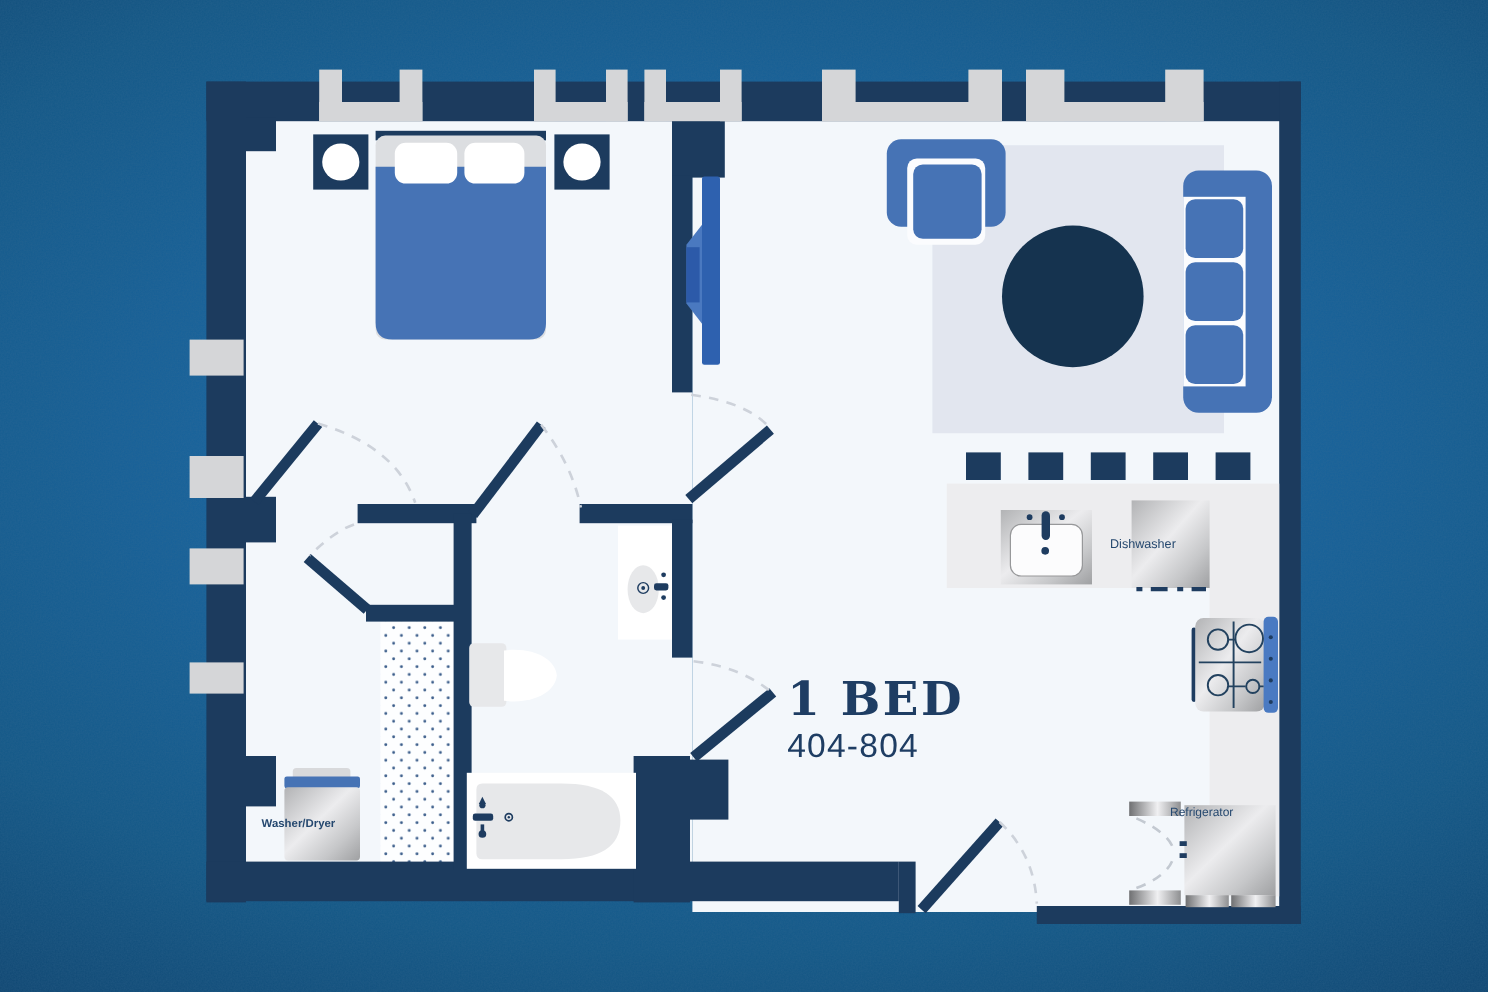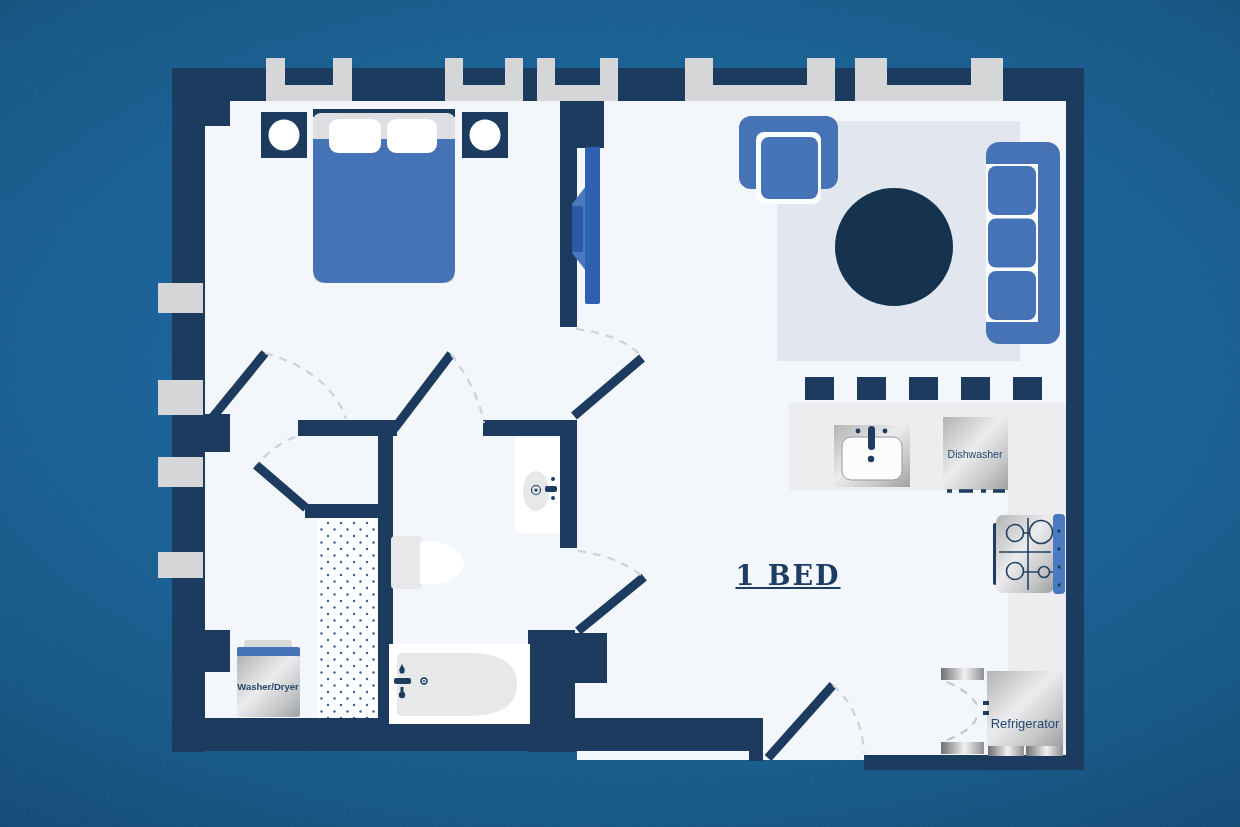--- a/index.html
+++ b/index.html
@@ -3,26 +3,26 @@
 <meta charset="utf-8">
 <style>
   html,body{margin:0;padding:0;background:#0a2646;}
   .stage{
     position:relative;width:1240px;height:827px;overflow:hidden;
     background:radial-gradient(115% 95% at 50% 44%,
       #1b6da6 0%, #17639d 30%, #135887 55%, #0f4570 75%, #0c3156 90%, #0a2646 100%);
     font-family:"Liberation Sans", sans-serif;
   }
   .stage svg{position:absolute;left:0;top:0;}
-  .lbl{position:absolute;text-align:center;color:#25486f;}
+  .lbl{position:absolute;text-align:left;color:#25486f;}
   .lbl-title{left:656px;top:560px;width:264px;font-family:"DejaVu Serif",serif;
-    font-weight:bold;font-size:27px;letter-spacing:2px;color:#1e3d63;text-decoration:underline;}
+    font-weight:bold;font-size:39px;letter-spacing:2px;color:#1e3d63;}
   .lbl-unit{left:656px;top:606px;width:264px;font-size:28px;letter-spacing:1px;color:#1e3d63;}
   .lbl-dw{left:925px;top:448px;width:100px;font-size:10.5px;}
-  .lbl-fr{left:975px;top:716px;width:100px;font-size:13px;}
+  .lbl-fr{left:975px;top:672px;width:100px;font-size:10px;}
   .lbl-wd{left:218px;top:681px;width:100px;font-size:9.5px;font-weight:bold;}
 </style>
 </head>
 <body>
 
 <div class="stage">
 
   <svg width="1240" height="827" aria-hidden="true">
     <filter id="grain">
         <feTurbulence type="fractalNoise" baseFrequency="0.8" numOctaves="2" stitchTiles="stitch"></feTurbulence>
@@ -253,16 +253,17 @@
         <path d="M451,354 Q477,388 484,423"></path>
         <path d="M295,437 Q278,443 258,463"></path>
         <path d="M576,329 Q622,335 641,356"></path>
         <path d="M578,551 Q617,556 642,576"></path>
         <path d="M833,685 Q862,712 864,753"></path>
       </g>
     </g>
   </svg>
 
   <div class="lbl lbl-title">1 BED</div>
+  <div class="lbl lbl-unit">404-804</div>
   <div class="lbl lbl-dw">Dishwasher</div>
   <div class="lbl lbl-fr">Refrigerator</div>
   <div class="lbl lbl-wd">Washer/Dryer</div>
 </div>
 
 </body></html>

